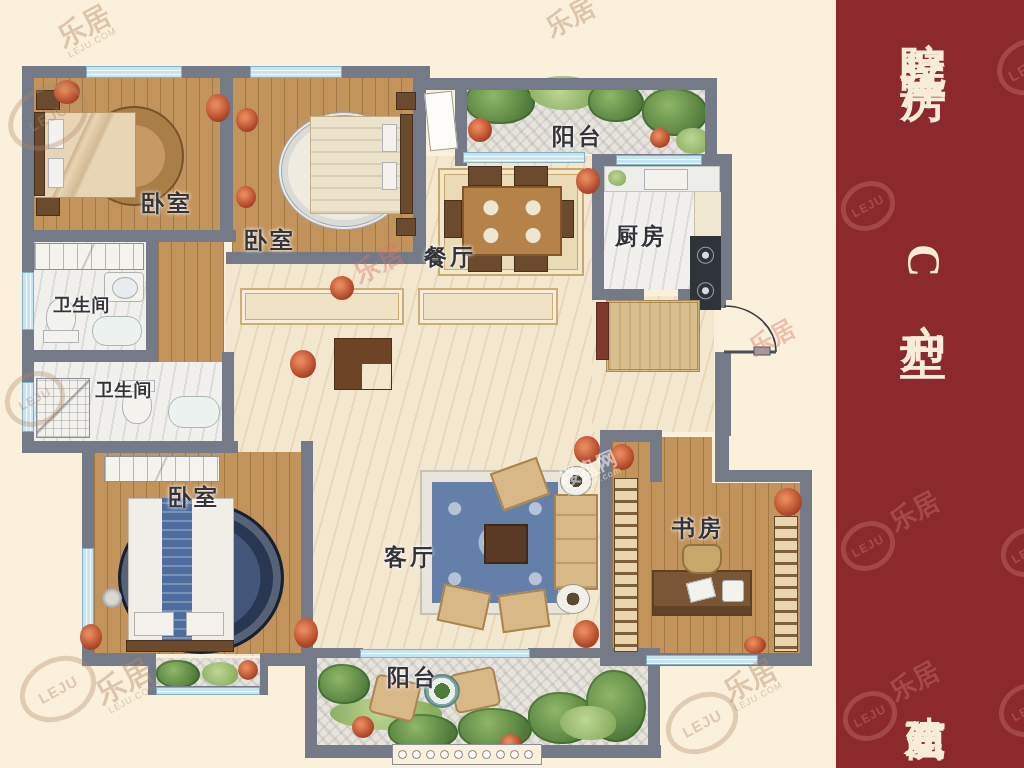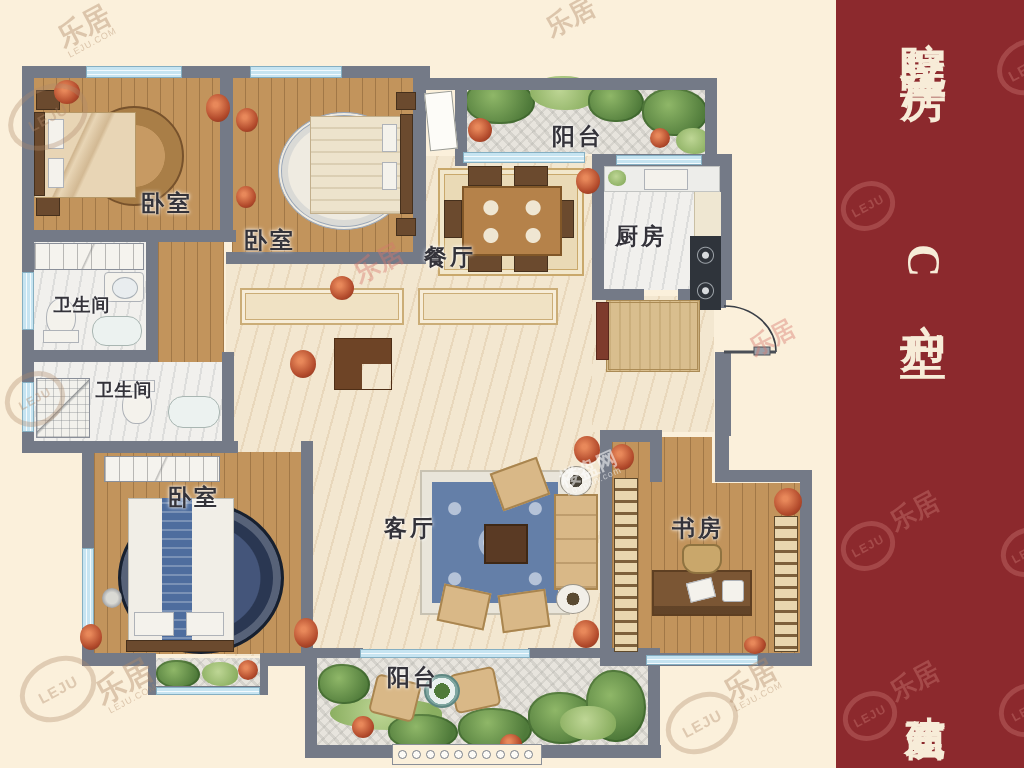--- a/index.html
+++ b/index.html
@@ -252,21 +252,21 @@
       <i class="dot"></i>
   </span>
 
   <span class="a label" style="left:167px;top:203px">卧室</span>
   <span class="a label" style="left:270px;top:240px">卧室</span>
   <span class="a label sm" style="left:82px;top:305px">卫生间</span>
   <span class="a label sm" style="left:124px;top:390px">卫生间</span>
   <span class="a label" style="left:194px;top:497px">卧室</span>
   <span class="a label" style="left:450px;top:257px">餐厅</span>
   <span class="a label" style="left:641px;top:236px">厨房</span>
-  <span class="a label" style="left:410px;top:528px">客厅</span>
+  <span class="a label" style="left:410px;top:557px">客厅</span>
   <span class="a label" style="left:698px;top:528px">书房</span>
   <span class="a label" style="left:578px;top:136px">阳台</span>
   <span class="a label" style="left:413px;top:677px">阳台</span>
 
   <span class="a wm" style="left:58px;top:12px;font-size:28px"><span>乐居</span><span class="sub">LEJU.COM</span></span>
   <span class="a wm" style="left:544px;top:4px;font-size:26px"><span>乐居</span></span>
   <span class="a oval" style="left:6px;top:86px;width:84px;height:62px">
       <span>LEJU</span>
     </span>
   <span class="a oval" style="left:4px;top:372px;width:62px;height:54px;font-size:12px">

